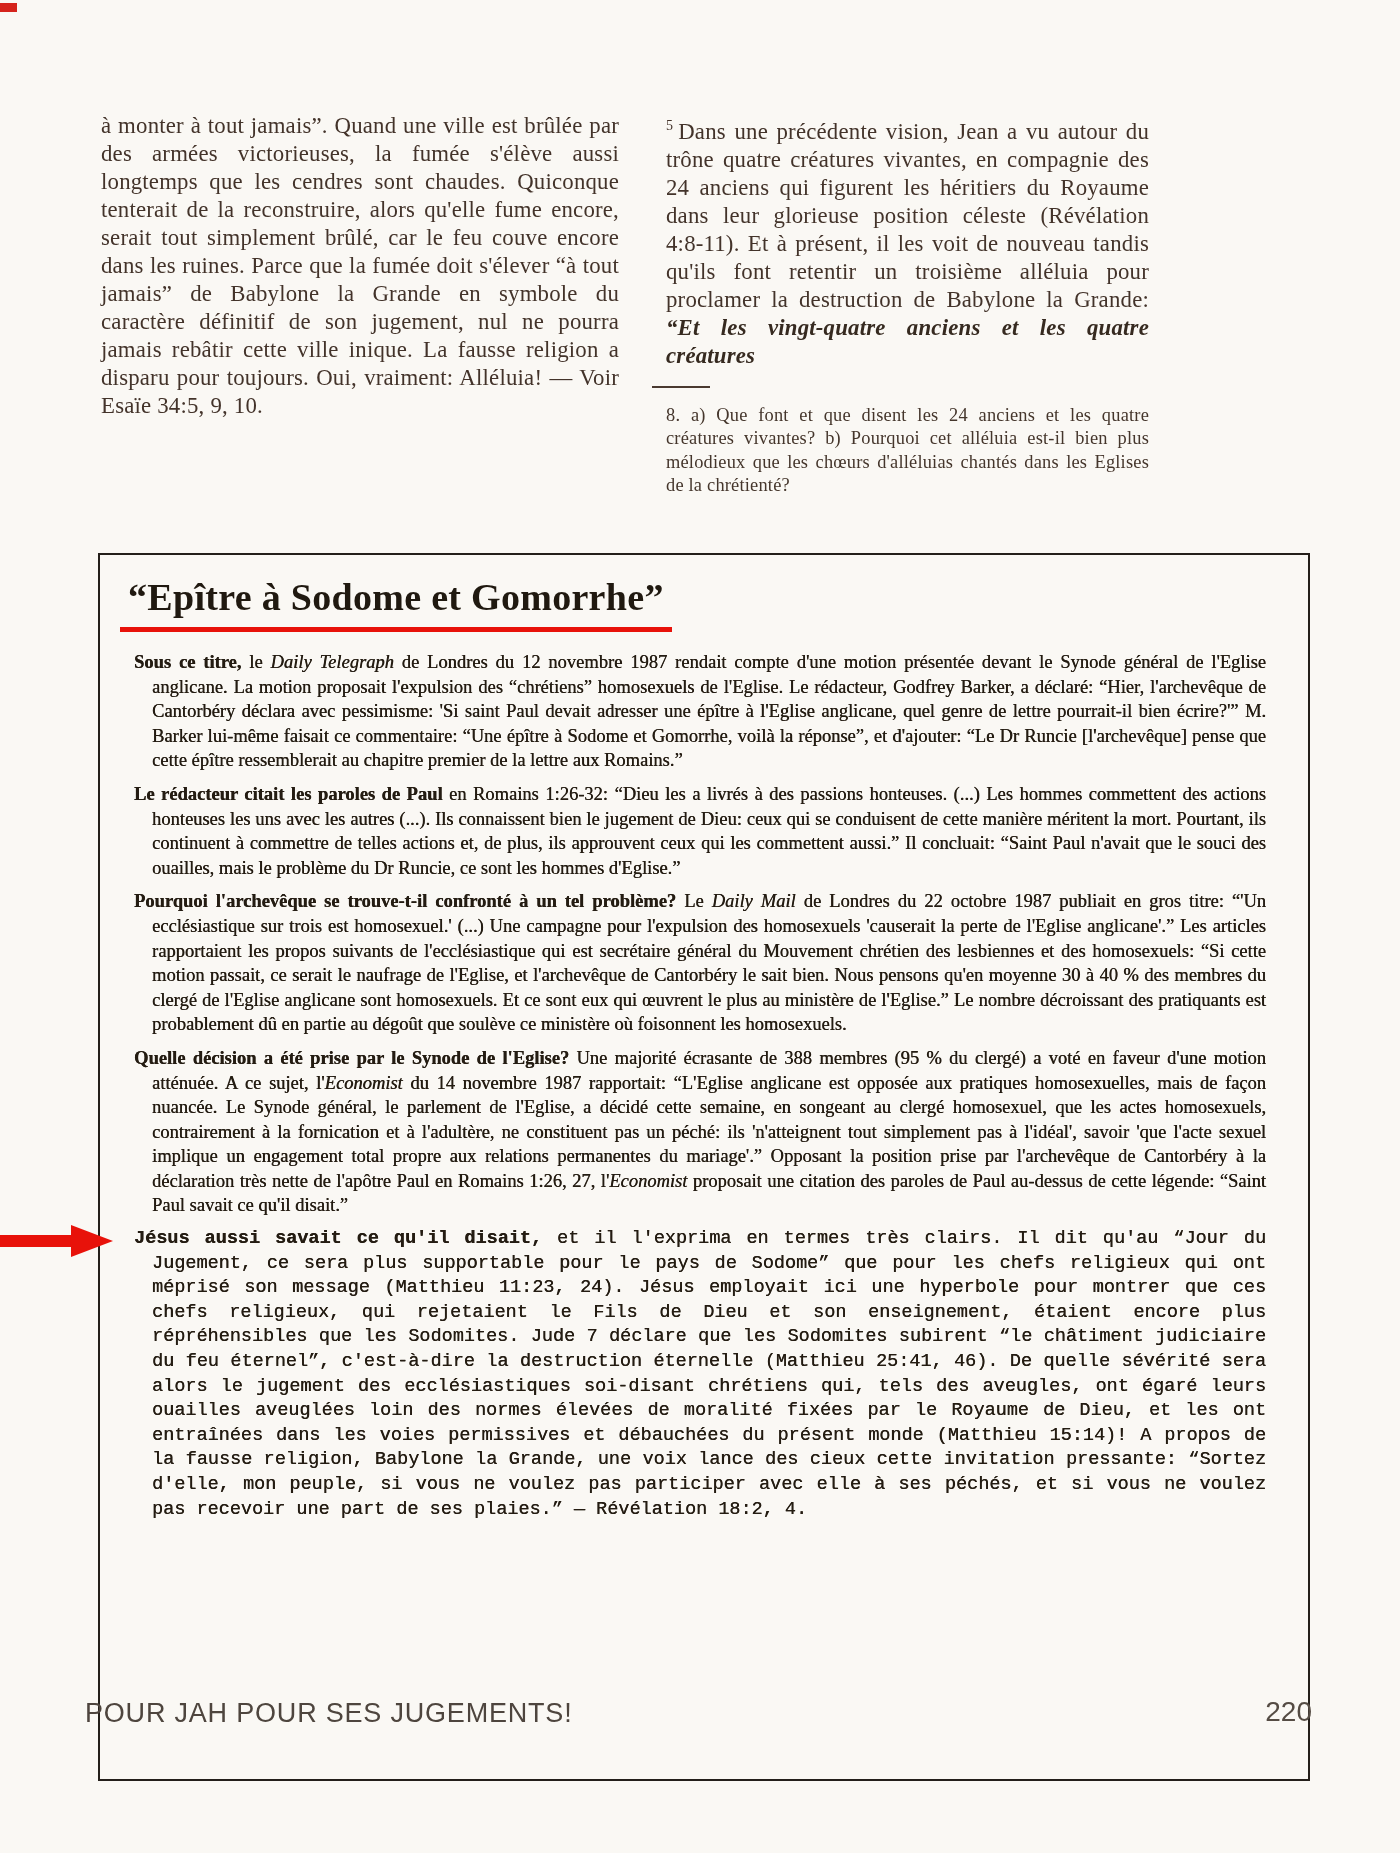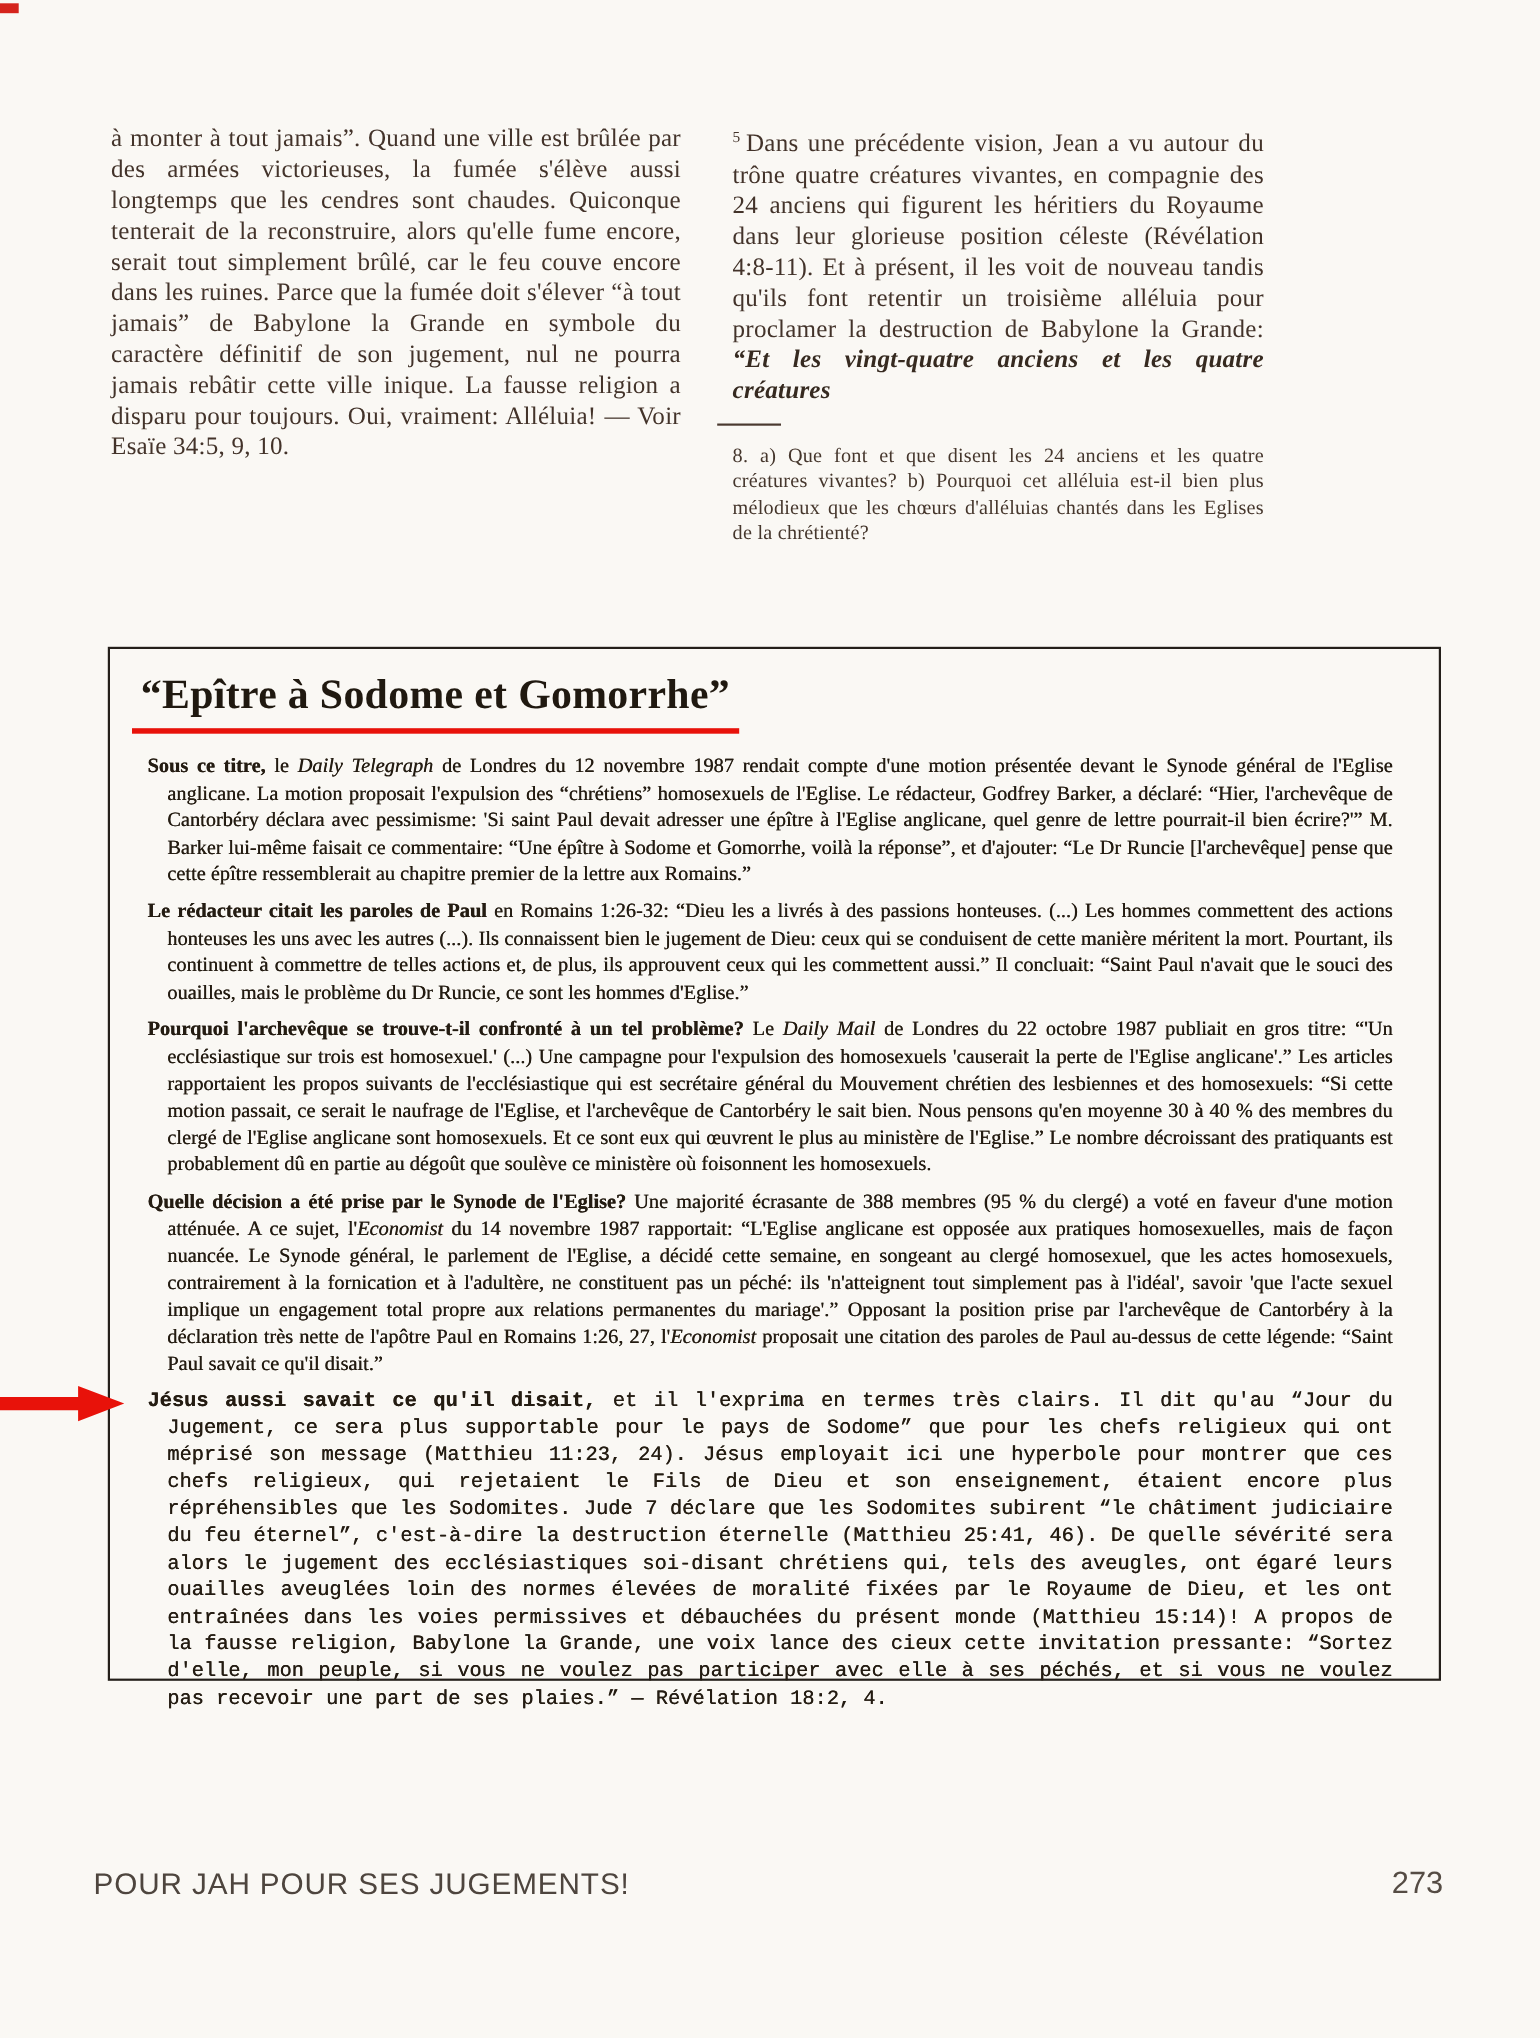--- a/index.html
+++ b/index.html
@@ -20,22 +20,22 @@
   .col p { margin: 16px; }
   .col-left  { left: 85px;  width: 550px; }
   .col-right { left: 650px; width: 515px; }
   .para-num { font-size: 14px; margin-right: 5px; }
   .scripture { font-style: italic; font-weight: bold; color: #362a20; }
   .fn-rule { width: 58px; border-top: 2px solid #4a3a30; margin: 15px 0 11px 2px; }
   .footnote { font-size: 18.4px; line-height: 23.6px; text-align: justify; color: #45362c; }
 
   
   .box {
-    position: absolute; left: 98px; top: 588px;
-    width: 1212px; height: 940px;
+    position: absolute; left: 98px; top: 553px;
+    width: 1212px; height: 1228px;
     border: 2px solid #241f1a;
     padding: 16px 42px 0 18px;
   }
   .box-title {
     font-family: "Liberation Serif", serif;
     font-weight: bold; font-size: 38px; color: #201910;
     margin: 4px 0 0 10px; letter-spacing: 0.3px;
   }
   .red-underline { height: 5px; width: 552px; background: #e8120a; margin: 8px 0 18px 2px; }
 
@@ -90,13 +90,13 @@
   <p class="box-para"><span class="lead">Pourquoi l'archevêque se trouve-t-il confronté à un tel problème? </span><span>Le </span><em>Daily Mail</em><span> de Londres du 22 octobre 1987 publiait en gros titre: “'Un ecclésiastique sur trois est homosexuel.' (...) Une campagne pour l'expulsion des homosexuels 'causerait la perte de l'Eglise anglicane'.” Les articles rapportaient les propos suivants de l'ecclésiastique qui est secrétaire général du Mouvement chrétien des lesbiennes et des homosexuels: “Si cette motion passait, ce serait le naufrage de l'Eglise, et l'archevêque de Cantorbéry le sait bien. Nous pensons qu'en moyenne 30 à 40 % des membres du clergé de l'Eglise anglicane sont homosexuels. Et ce sont eux qui œuvrent le plus au ministère de l'Eglise.” Le nombre décroissant des pratiquants est probablement dû en partie au dégoût que soulève ce ministère où foisonnent les homosexuels.</span></p>
 
   <p class="box-para"><span class="lead">Quelle décision a été prise par le Synode de l'Eglise? </span><span>Une majorité écrasante de 388 membres (95 % du clergé) a voté en faveur d'une motion atténuée. A ce sujet, l'</span><em>Economist</em><span> du 14 novembre 1987 rapportait: “L'Eglise anglicane est opposée aux pratiques homosexuelles, mais de façon nuancée. Le Synode général, le parlement de l'Eglise, a décidé cette semaine, en songeant au clergé homosexuel, que les actes homosexuels, contrairement à la fornication et à l'adultère, ne constituent pas un péché: ils 'n'atteignent tout simplement pas à l'idéal', savoir 'que l'acte sexuel implique un engagement total propre aux relations permanentes du mariage'.” Opposant la position prise par l'archevêque de Cantorbéry à la déclaration très nette de l'apôtre Paul en Romains 1:26, 27, l'</span><em>Economist</em><span> proposait une citation des paroles de Paul au-dessus de cette légende: “Saint Paul savait ce qu'il disait.”</span></p>
 
   <p class="box-para p-arrow"><svg class="arrow-svg" width="114" height="34" viewBox="0 0 114 34">
         <polygon points="0,11 71,11 71,1 113,17 71,33 71,23 0,23" fill="#e8120a"></polygon>
       </svg><span class="lead">Jésus aussi savait ce qu'il disait, </span><span>et il l'exprima en termes très clairs. Il dit qu'au “Jour du Jugement, ce sera plus supportable pour le pays de Sodome” que pour les chefs religieux qui ont méprisé son message (Matthieu 11:23, 24). Jésus employait ici une hyperbole pour montrer que ces chefs religieux, qui rejetaient le Fils de Dieu et son enseignement, étaient encore plus répréhensibles que les Sodomites. Jude 7 déclare que les Sodomites subirent “le châtiment judiciaire du feu éternel”, c'est-à-dire la destruction éternelle (Matthieu 25:41, 46). De quelle sévérité sera alors le jugement des ecclésiastiques soi-disant chrétiens qui, tels des aveugles, ont égaré leurs ouailles aveuglées loin des normes élevées de moralité fixées par le Royaume de Dieu, et les ont entraînées dans les voies permissives et débauchées du présent monde (Matthieu 15:14)! A propos de la fausse religion, Babylone la Grande, une voix lance des cieux cette invitation pressante: “Sortez d'elle, mon peuple, si vous ne voulez pas participer avec elle à ses péchés, et si vous ne voulez pas recevoir une part de ses plaies.” — Révélation 18:2, 4.</span></p>
 </div>
 
 <div class="footer-left">POUR JAH POUR SES JUGEMENTS!</div>
-<div class="page-num">273</div>
+<div class="page-num">220</div>
 
 </body></html>

